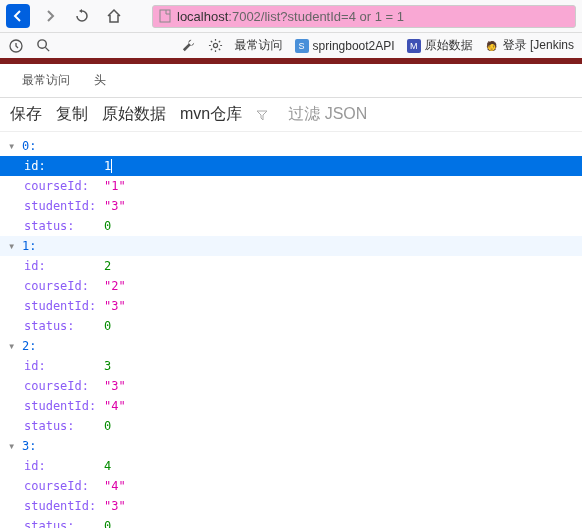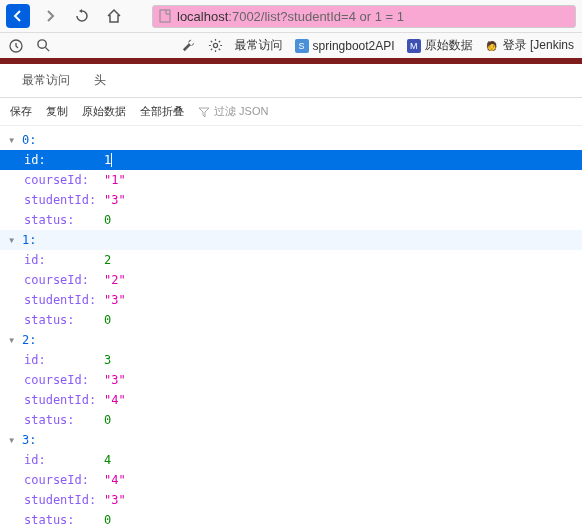--- a/index.html
+++ b/index.html
@@ -16,22 +16,22 @@
     .bm-spacer { flex: 1; }
     .bm-item { display: flex; align-items: center; gap: 4px; }
     .bm-favicon { width: 14px; height: 14px; display: inline-flex; align-items: center; justify-content: center; border-radius: 2px; font-size: 9px; }
     .fav-s { background: #4a90d9; color: #fff; }
     .fav-m { background: #3f51b5; color: #fff; }
     
     .tabs { display: flex; padding: 0 10px; border-bottom: 1px solid #ddd; font-size: 12px; }
     .tab { padding: 8px 12px; cursor: pointer; color: #555; }
     .tab.active { color: #0060df; border-bottom: 2px solid #0060df; }
     
-    .actions-bar { display: flex; align-items: center; padding: 6px 10px; border-bottom: 1px solid #eee; gap: 14px; font-size: 11px; color: #333; }
-    .filter-box { display: flex; align-items: center; gap: 4px; color: #999; }
+    .actions-bar { display: flex; align-items: center; padding: 6px 10px; border-bottom: 1px solid #eee; gap: 14px; font-size: 16px; color: #333; }
+    .filter-box { display: flex; align-items: center; gap: 20px; color: #999; }
     
     .json-tree { padding: 4px 0 6px 0; font-family: Consolas, Menlo, monospace; font-size: 12px; }
     .arr-row { display: flex; align-items: center; padding: 3px 4px 3px 8px; color: #0060df; }
     .arr-row.hover { background: #f0f7ff; }
     .twisty { width: 12px; color: #888; margin-right: 2px; }
     .obj-prop { display: flex; align-items: flex-start; padding: 3px 0 3px 24px; }
     .obj-prop.selected { background: #0072e5; color: #fff; }
     .obj-prop.selected .key, .obj-prop.selected .val { color: #fff; }
     .key { width: 80px; color: #8b5cf6; }
     .val-num { color: #058b00; }
@@ -118,21 +118,21 @@
 
 <div class="tabs">
   <div class="tab">最常访问</div>
   <div class="tab">头</div>
 </div>
 
 <div class="actions-bar">
   <span>保存</span>
   <span>复制</span>
   <span>原始数据</span>
-  <span>全部折叠</span>
+  <span>mvn仓库</span>
   <span class="filter-box">
     <svg width="12" height="12" viewBox="0 0 12 12">
         <path d="M1 2 H11 L7 6 V11 L5 9 V6 Z" stroke="#aaa" fill="none"></path>
       </svg>
     <span>过滤 JSON</span>
   </span>
 </div>
 
 <div class="json-tree">
 

